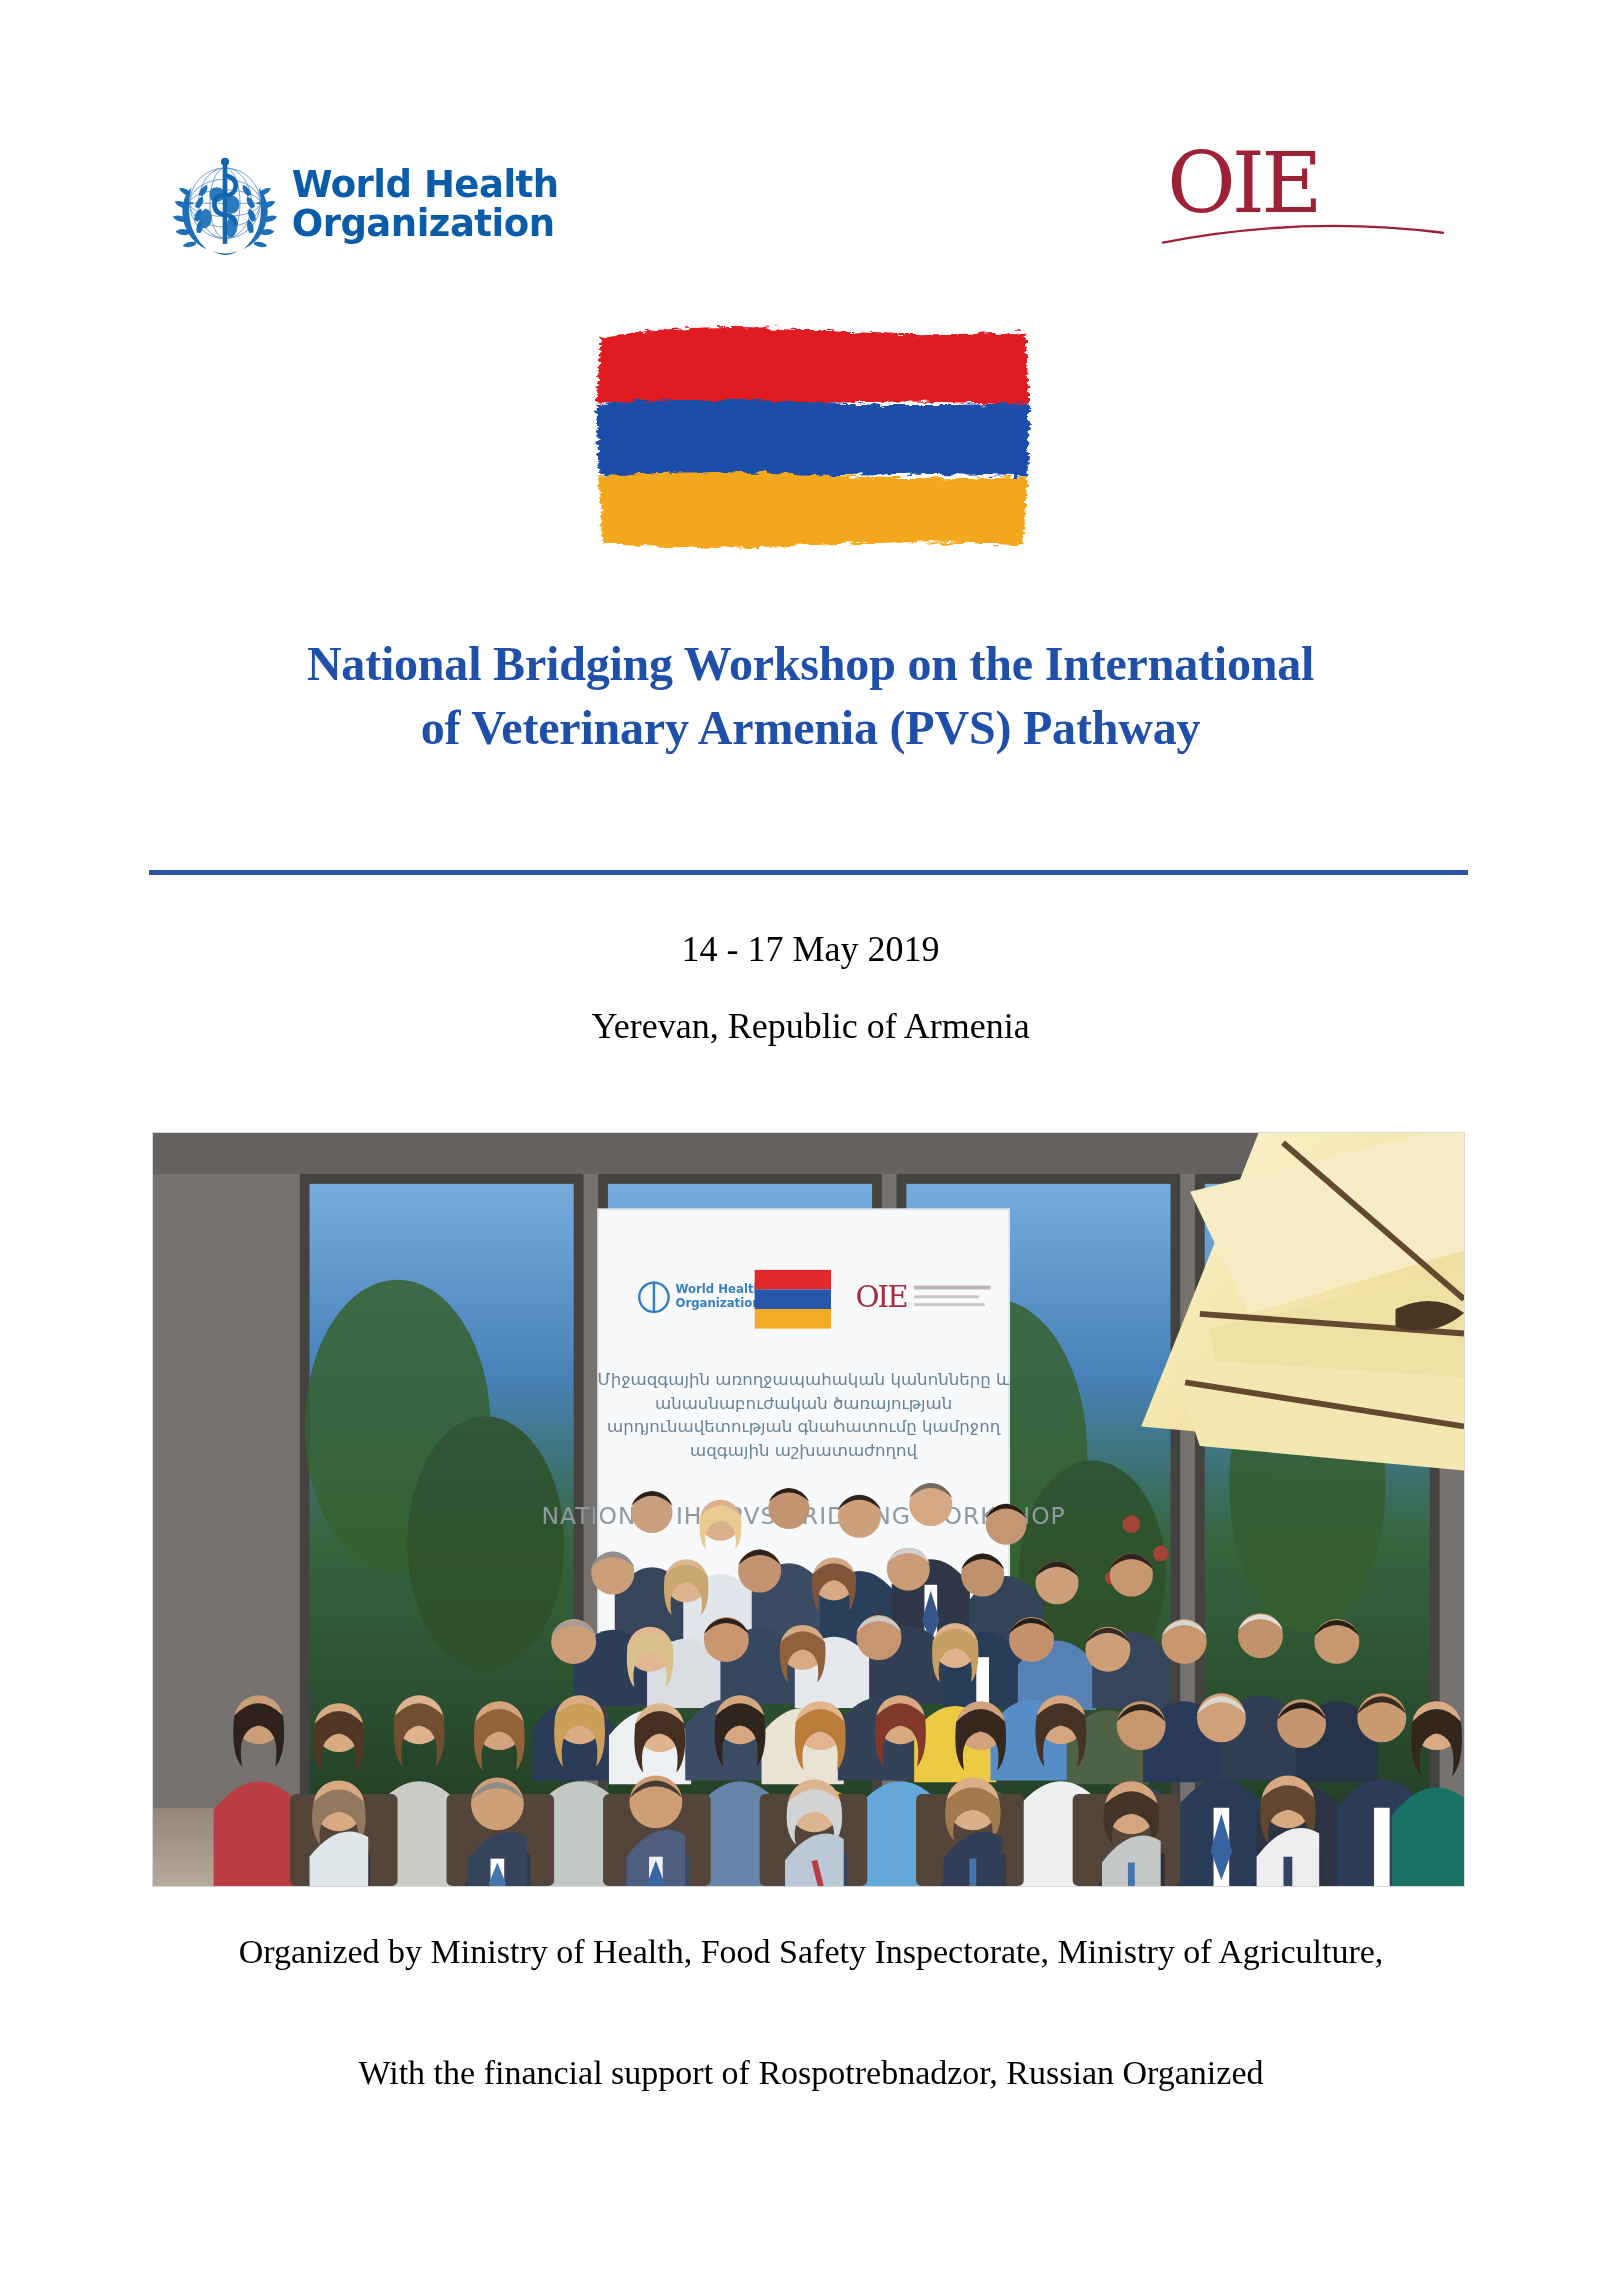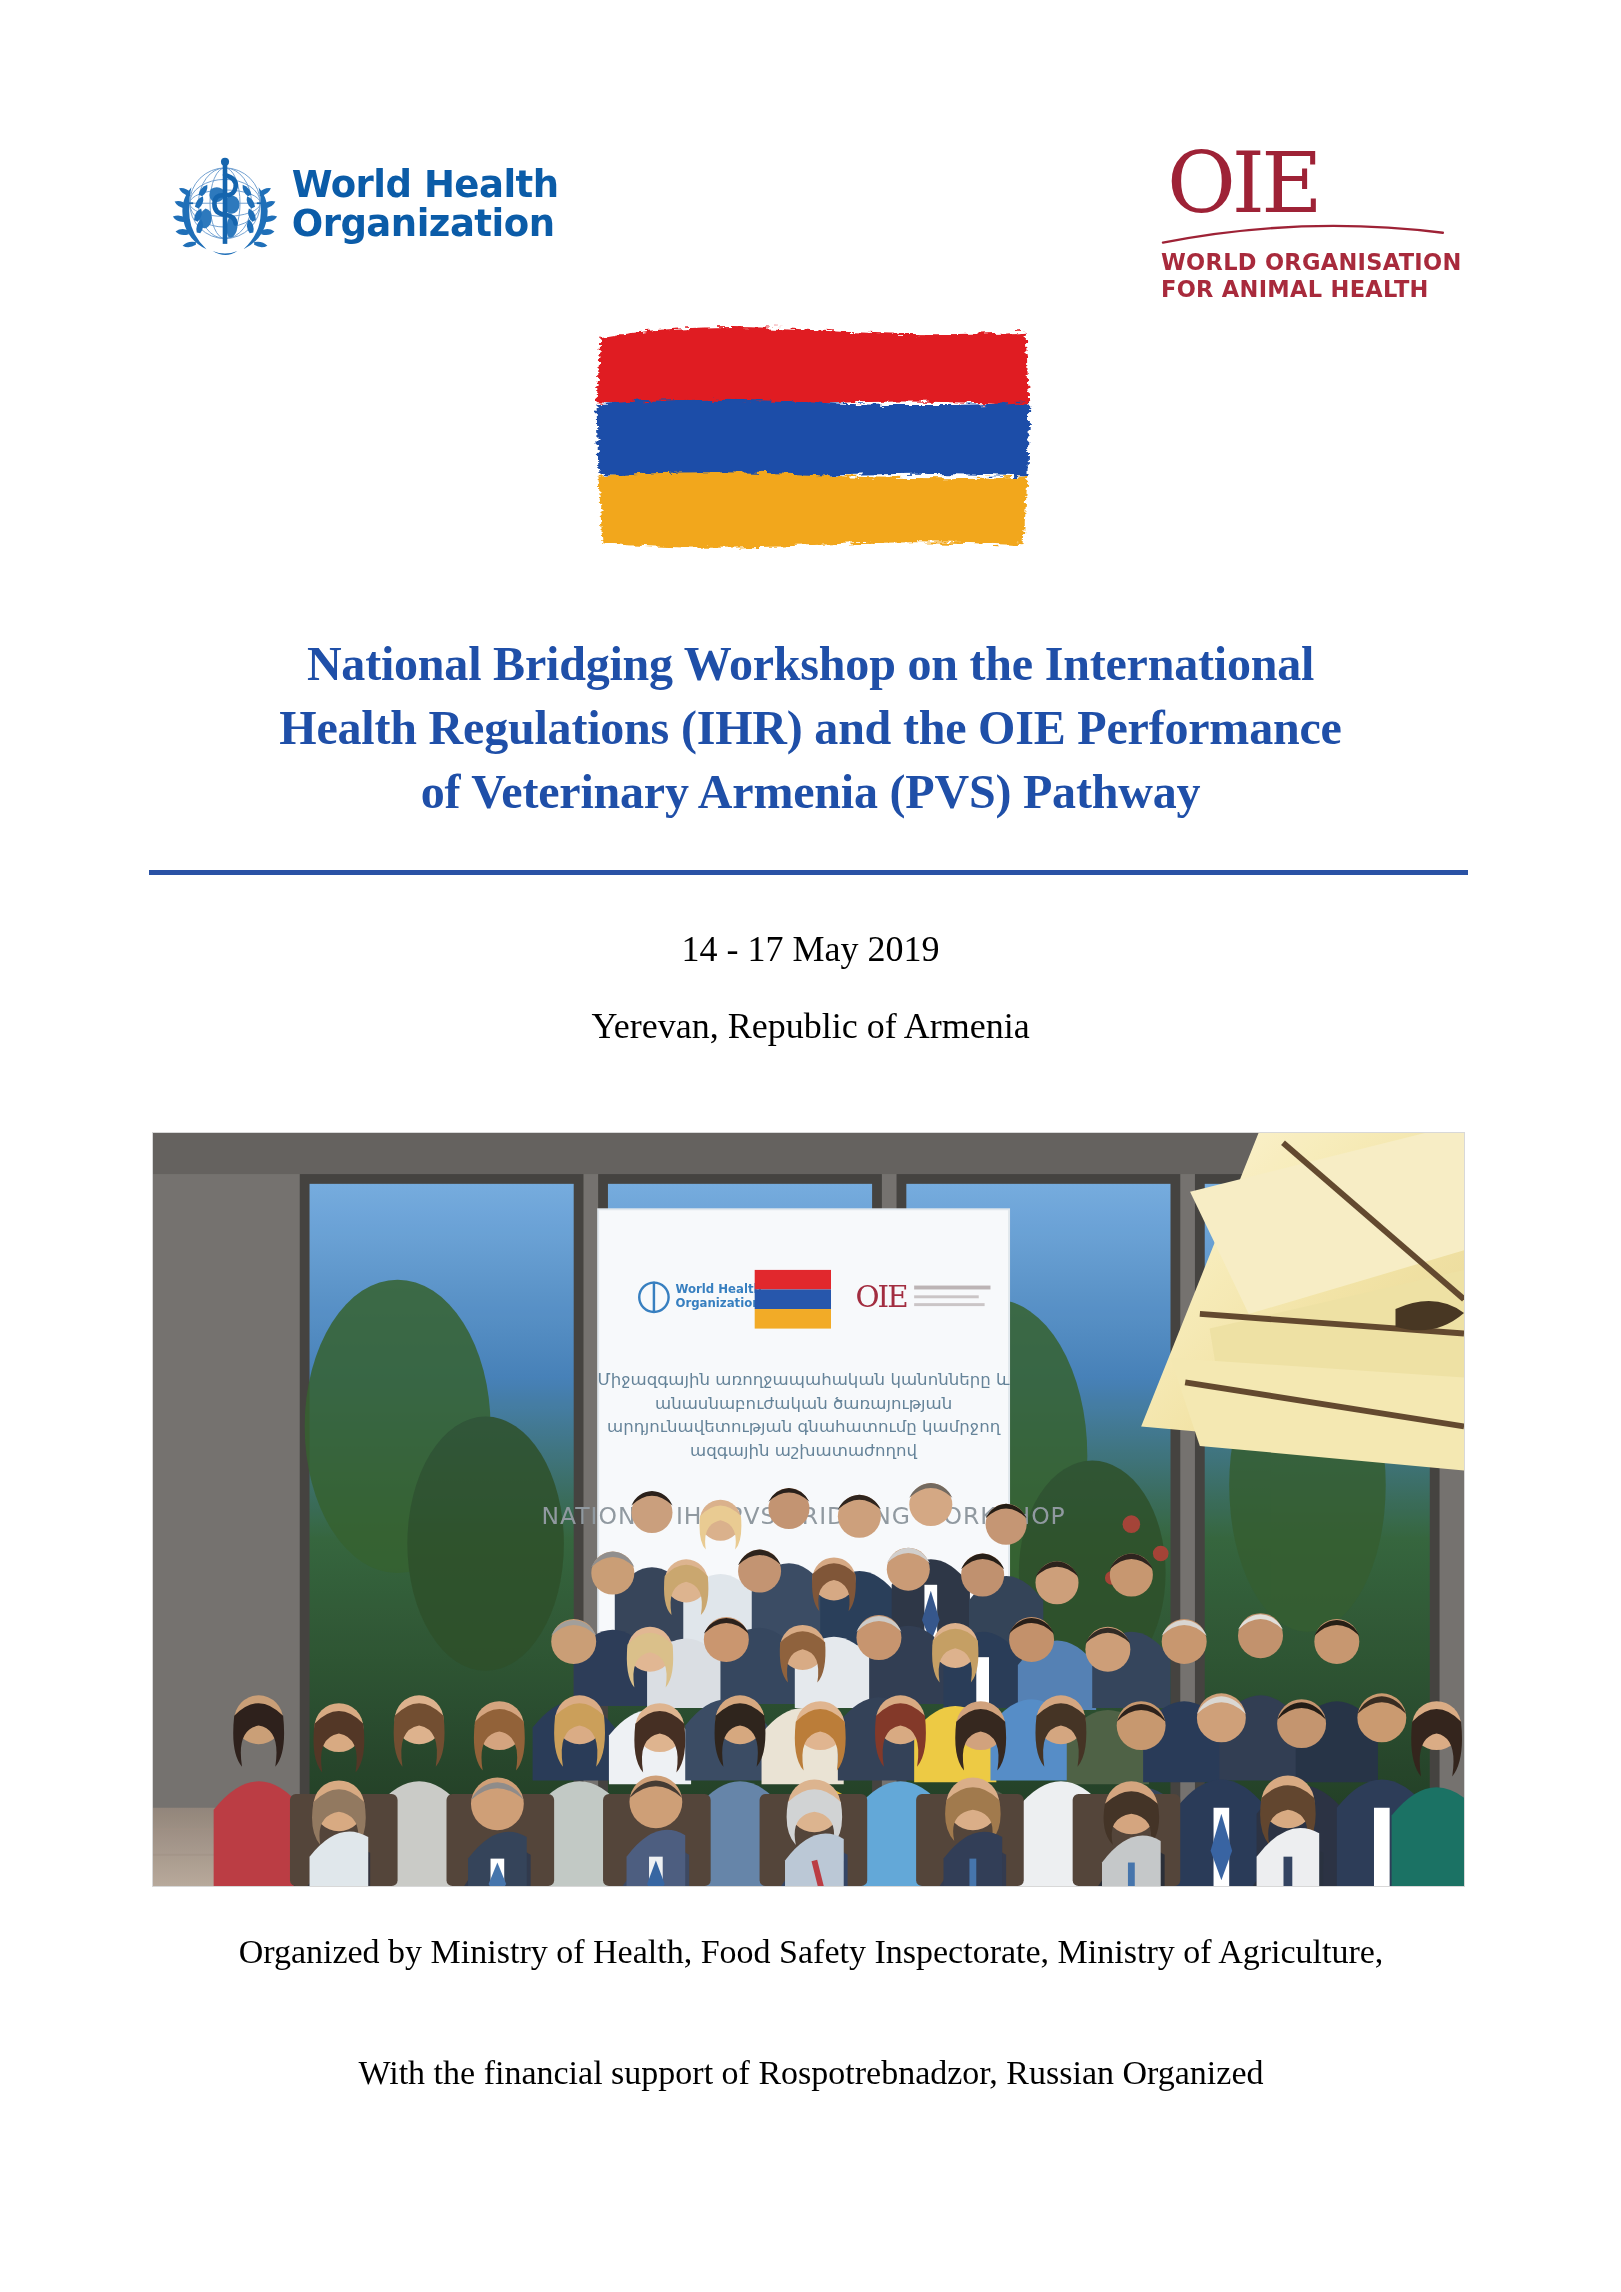--- a/index.html
+++ b/index.html
@@ -243,24 +243,20 @@
   </div>
 
   <div class="oie-logo">
     <div class="oie-mark">
       <span class="oie-word">OIE</span>
       <span class="oie-swoosh">
         <svg viewBox="0 0 290 22" xmlns="http://www.w3.org/2000/svg">
           <path d="M2 20 Q 145 -8 288 10" fill="none" stroke="#9e2236" stroke-width="2.4" stroke-linecap="round"></path>
         </svg>
       </span>
-    </div>
-    <div class="oie-sub">
-      <span>WORLD ORGANISATION</span>
-      <span>FOR ANIMAL HEALTH</span>
     </div>
   </div>
 </div>
 
 <div class="flag-wrap">
   <svg viewBox="0 0 485 265" xmlns="http://www.w3.org/2000/svg">
     <defs>
       <filter id="rough">
           <feTurbulence type="fractalNoise" baseFrequency="0.08 0.25" numOctaves="3" result="n"></feTurbulence>
           <feDisplacementMap in="SourceGraphic" in2="n" scale="9" xChannelSelector="R" yChannelSelector="G"></feDisplacementMap>
@@ -269,21 +265,20 @@
     <g filter="url(#rough)">
       <path d="M28 34 Q 120 18 240 26 Q 360 34 462 28 L 466 104 Q 350 96 240 102 Q 120 108 24 100 Z" fill="#e01d22"></path>
       <path d="M24 102 Q 120 94 240 100 Q 360 106 466 100 L 464 176 Q 350 170 240 176 Q 120 182 26 174 Z" fill="#1c4ea8"></path>
       <path d="M26 176 Q 120 168 240 174 Q 360 180 464 176 L 460 246 Q 350 240 240 246 Q 120 252 30 244 Z" fill="#f2a71c"></path>
     </g>
   </svg>
 </div>
 
 <div class="title-block">
   <span class="tline">National Bridging Workshop on the International</span>
-  <span class="tline">Health Regulations (IHR) and the OIE Performance</span>
   <span class="tline">of Veterinary Armenia (PVS) Pathway</span>
 </div>
 <div class="title-rule"></div>
 
 <div class="meta-block">
   <span class="date">14 - 17 May 2019</span>
   <span class="place">Yerevan, Republic of Armenia</span>
 </div>
 
 <div class="photo">

